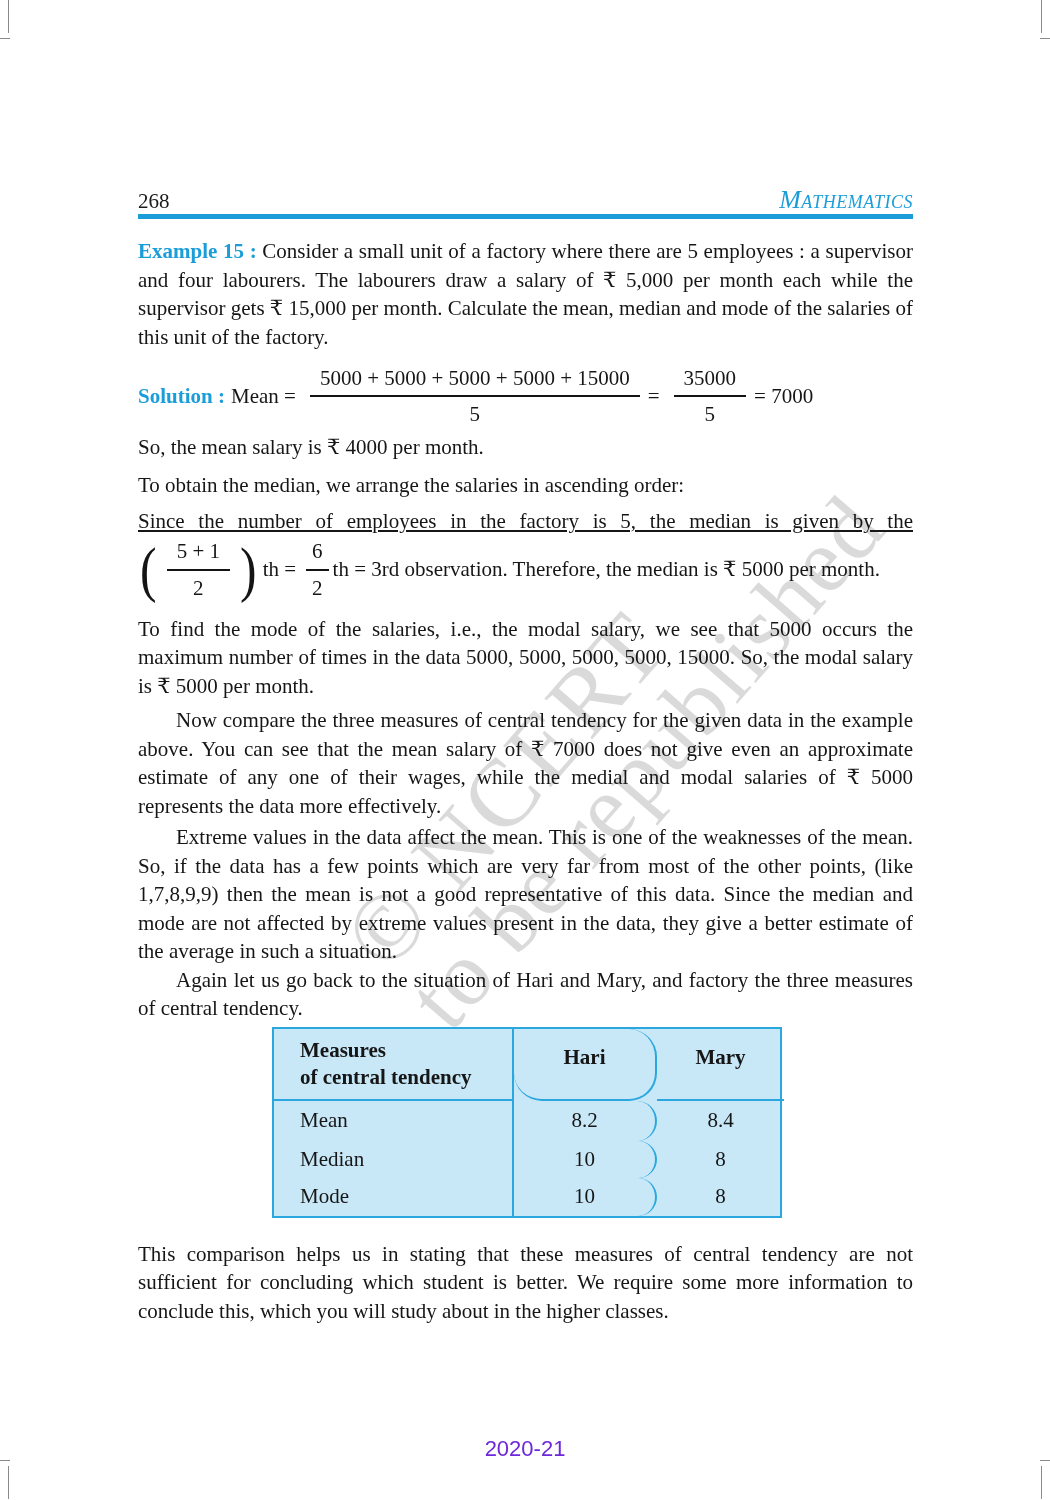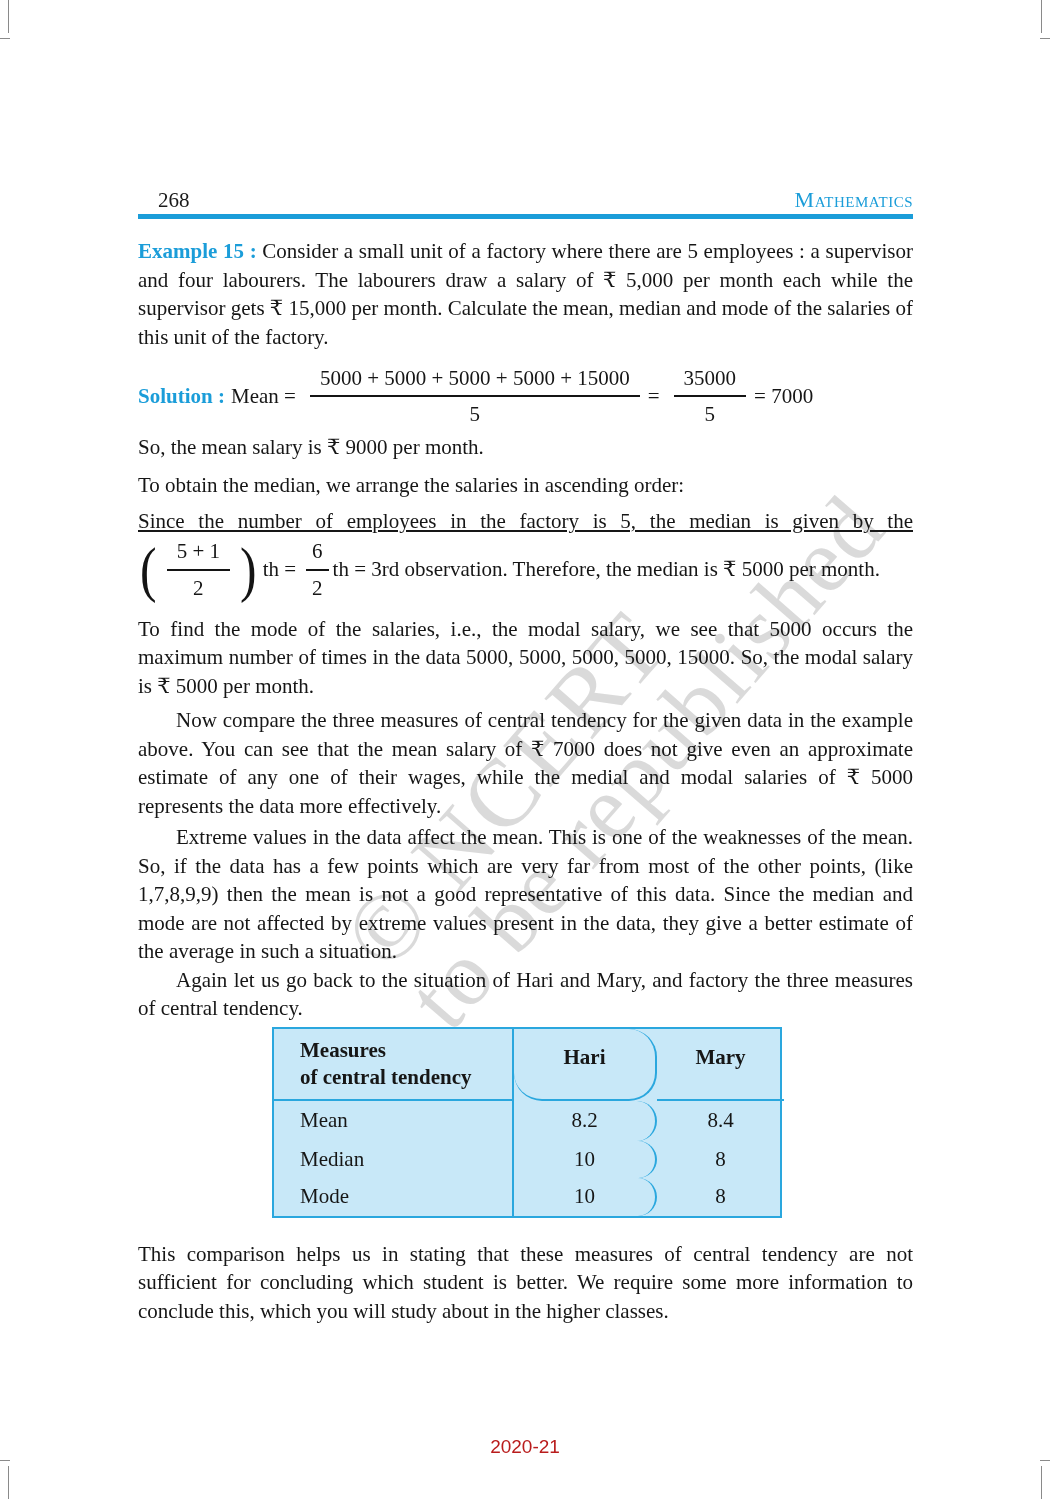--- a/index.html
+++ b/index.html
@@ -33,27 +33,28 @@
 
   .content {
     position: absolute;
     left: 138px;
     top: 186px;
     width: 775px;
     z-index: 1;
     font-size: 21px;
     line-height: 28.5px;
   }
-  .hdr-row { display: flex; justify-content: space-between; align-items: baseline; height: 26px; margin-left: 20px; }
+  .hdr-row { display: flex; justify-content: space-between; align-items: baseline; height: 26px; }
   .hdr-num { font-size: 21px; color: #1a1a1a; }
   .hdr-subject {
     font-variant: small-caps;
-    font-size: 22px;
+    font-size: 26px;
     letter-spacing: 0.5px;
     color: #1b9dd9;
+    font-style: italic;
   }
   .hdr-rule { margin-top: 2px; height: 5px; background: #1b9dd9; margin-bottom: 18px; }
 
   p.body { text-align: justify; }
   .lead { color: #1b9dd9; font-weight: bold; }
   .indent { text-indent: 38px; }
   .justify-last { text-align: justify; text-align-last: justify; text-decoration: underline; }
 
   .eqrow { display: flex; align-items: center; margin: 0; white-space: nowrap; }
   .eqrow .sp { margin-right: 6px; }
@@ -94,22 +95,22 @@
   .ctable .hd { font-weight: bold; border-bottom: 2px solid #2aa7de; }
   .ctable .hd.c1 { line-height: 27px; justify-content: center; }
   .ctable .hd.c2, .ctable .hd.c3 { justify-content: flex-start; padding-top: 14px; }
 
   .footer {
     position: absolute;
     left: 0; right: 0;
     top: 1436px;
     text-align: center;
     font-family: "Liberation Sans", "DejaVu Sans", sans-serif;
-    font-size: 19px;
-    color: #b91c1c;
+    font-size: 22px;
+    color: #6d28d9;
     z-index: 1;
   }
 </style>
 </head>
 <body>
 
 <div class="page">
 
   <div class="crop v" style="left:8px; top:0;"></div>
   <div class="crop h" style="left:0; top:38px;"></div>
@@ -141,21 +142,21 @@
           <span class="den">5</span>
         </span>
       <span class="sp">=</span>
       <span class="frac">
           <span class="num">35000</span>
           <span class="den">5</span>
         </span>
       <span>= 7000</span>
     </div>
 
-    <p class="body mb9">So, the mean salary is ₹ 9000 per month.</p>
+    <p class="body mb9">So, the mean salary is ₹ 4000 per month.</p>
 
     <p class="body mb5">To obtain the median, we arrange the salaries in ascending order:</p>
 
 
     <p class="justify-last mb3">Since the number of employees in the factory is 5, the median is given by the</p>
 
     <div class="eqrow eq-median">
       <span class="paren">(</span>
       <span class="frac">
           <span class="num">5 + 1</span>

